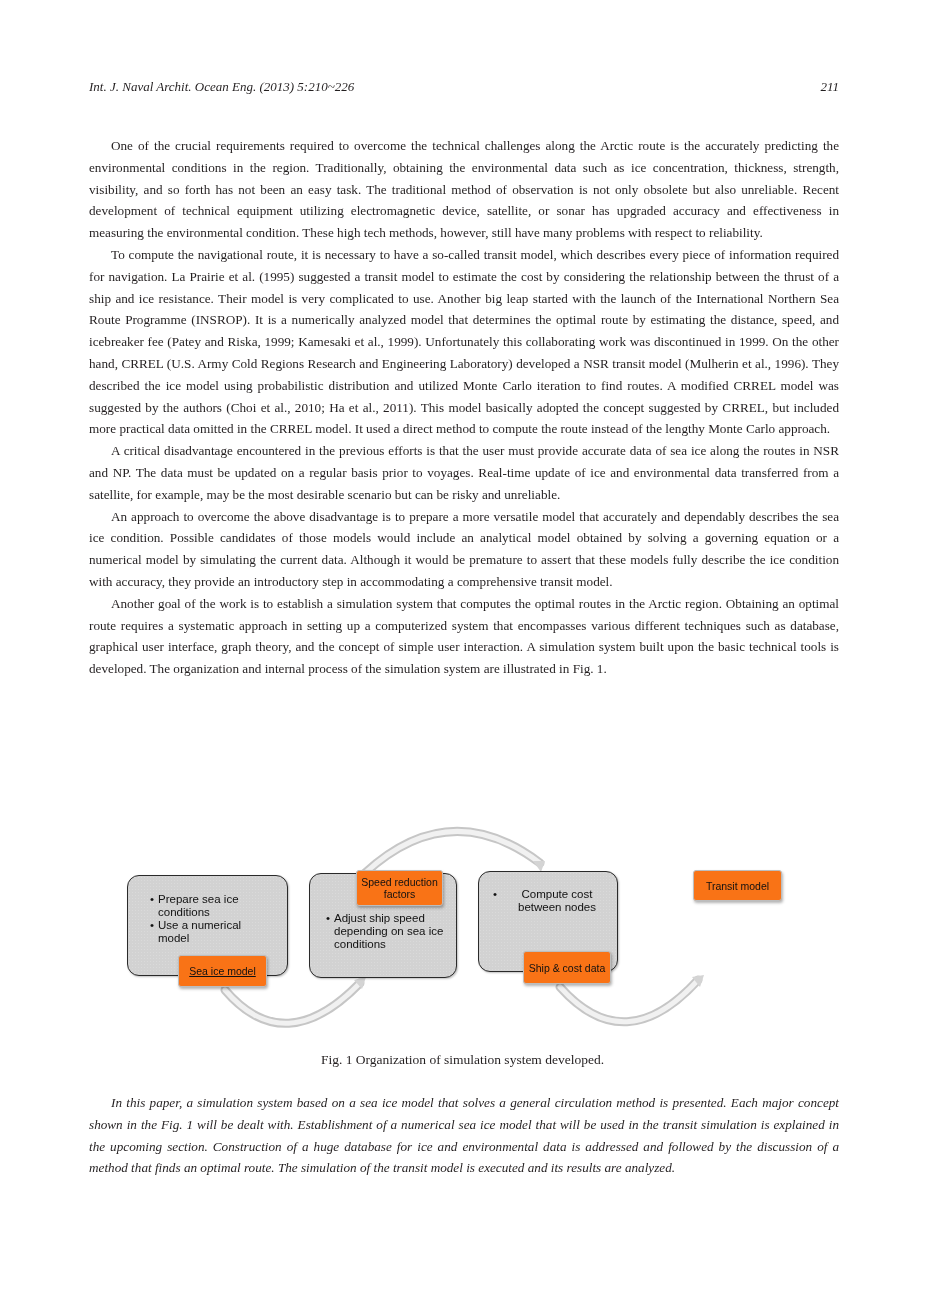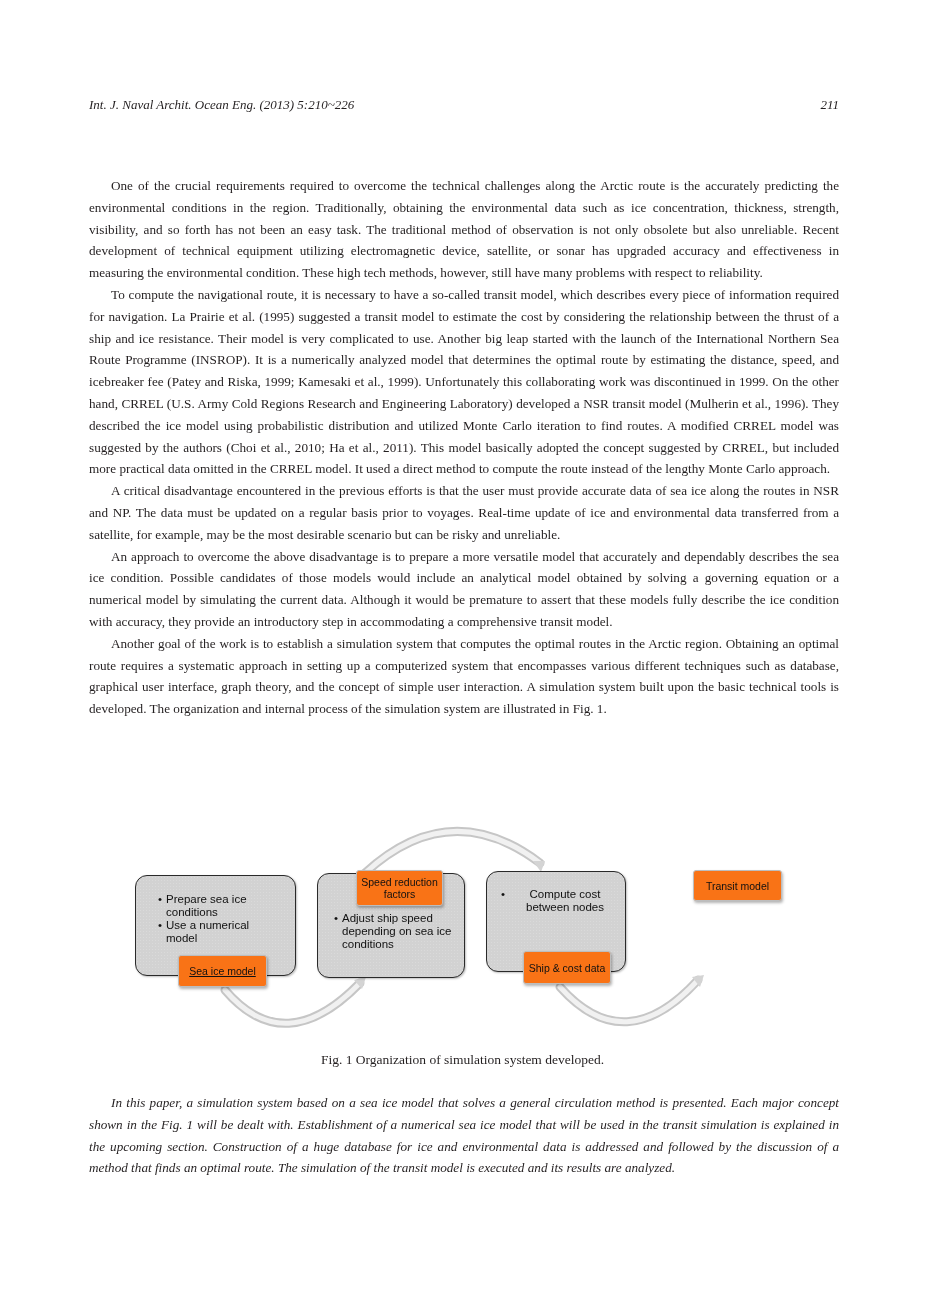--- a/index.html
+++ b/index.html
@@ -1,34 +1,34 @@
 <!DOCTYPE html>
 <html><head>
   <meta charset="utf-8">
   <style>
     html, body { margin: 0; padding: 0; background: #ffffff; }
     body { width: 925px; height: 1309px; position: relative; overflow: hidden;
            font-family: "Liberation Serif", serif; color: #231f20; }
-    .running-head { position: absolute; top: 97px; left: 89px; width: 750px; height: 18px;
+    .running-head { position: absolute; top: 79px; left: 89px; width: 750px; height: 18px;
                     font-style: italic; font-size: 13px; }
     .running-head .journal { position: absolute; left: 0; top: 0; }
     .running-head .page-no { position: absolute; right: 0; top: 0; }
     .body-text { position: absolute; left: 89px; width: 750px; font-size: 13.2px;
                  line-height: 21.8px; text-align: justify; }
     .body-text p { margin: 0; text-indent: 22px; }
-    #text-top { top: 135px; margin-top: 40px; }
+    #text-top { top: 135px; }
     #text-bottom { top: 1092px; font-style: italic; }
 
     .figure { position: absolute; left: 120px; top: 815px; width: 690px; height: 225px; }
     .figure svg.arrows { position: absolute; left: 0; top: 0; width: 690px; height: 225px; }
     .box { position: absolute; background: #d2d2d2; border: 1.4px solid #2a2a2a; border-radius: 12px;
            font-family: "Liberation Sans", sans-serif; font-size: 11.5px; line-height: 13px; color: #111;
            box-shadow: 1px 1px 2px rgba(0,0,0,0.25);
            background-image: radial-gradient(rgba(255,255,255,0.18) 0.6px, transparent 0.7px);
-           background-size: 3px 3px; margin-left: 8px; }
+           background-size: 3px 3px; }
     .box ul { margin: 0; padding: 0; list-style: none; }
     .box li { position: relative; padding-left: 8px; }
     .box li::before { content: "\2022"; position: absolute; left: 0; top: 0; }
     .label { position: absolute; background: #f97316; border: 1px solid #bdbdbd; border-radius: 3px;
              font-family: "Liberation Sans", sans-serif; font-size: 10.5px; line-height: 12px; color: #111;
              text-align: center; box-shadow: 1px 2px 3px rgba(0,0,0,0.3);
              display: flex; align-items: center; justify-content: center; }
 
     #box1 { left: 7px; top: 60px; width: 159px; height: 99px; }
     #box1 ul { position: absolute; left: 22px; top: 17px; width: 125px; }

